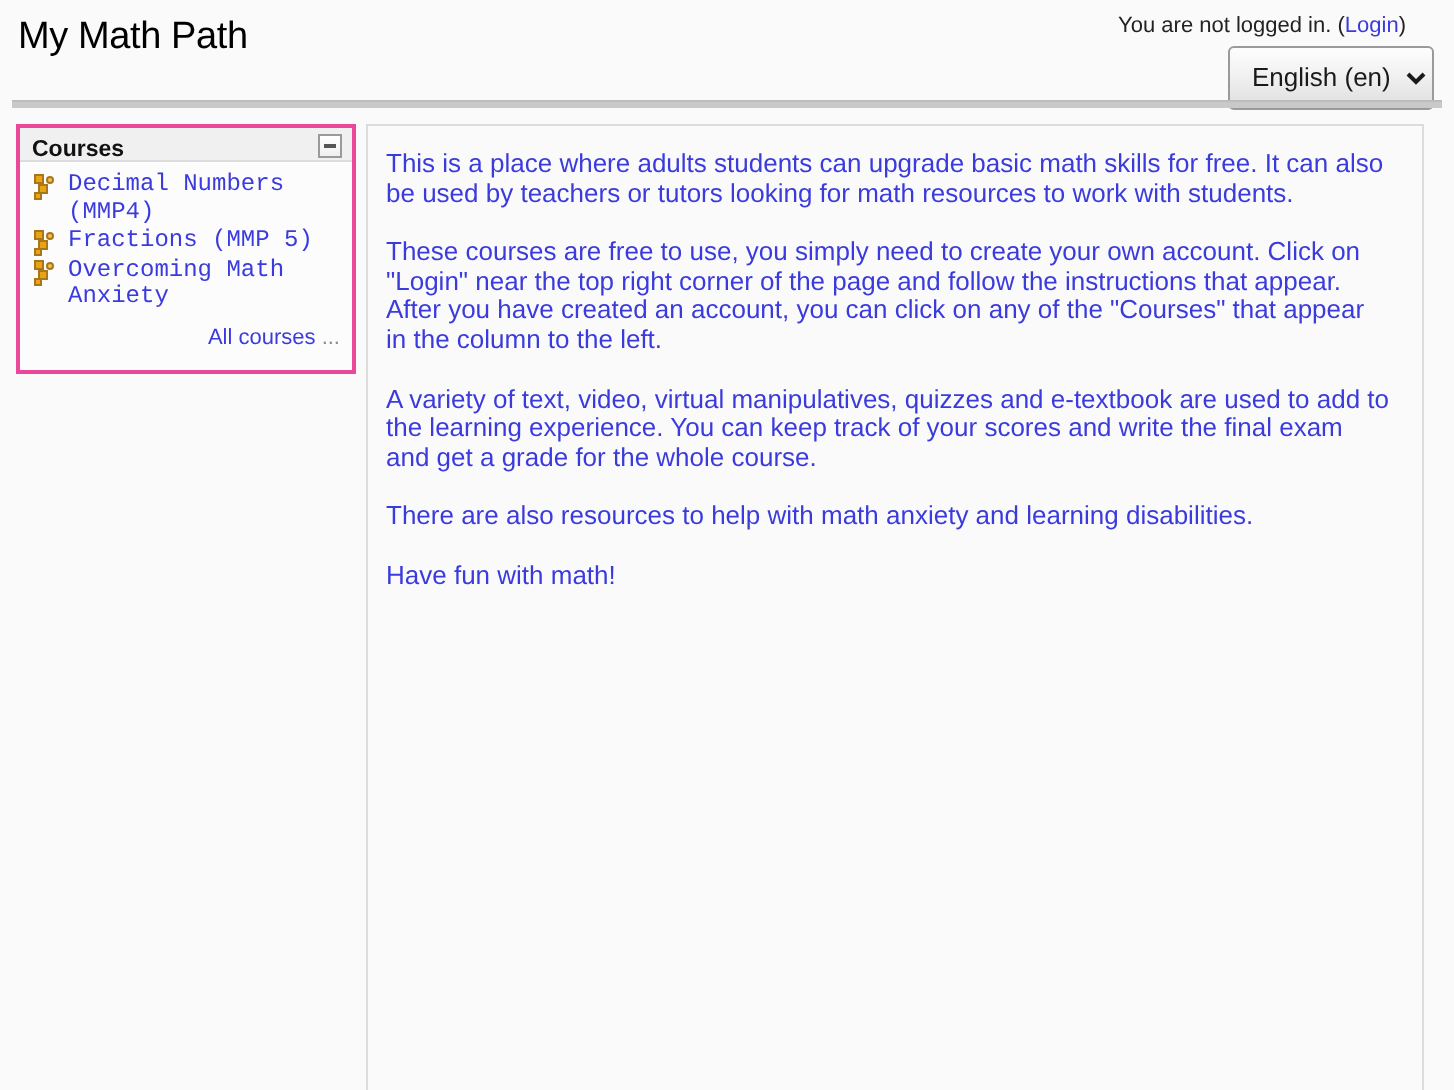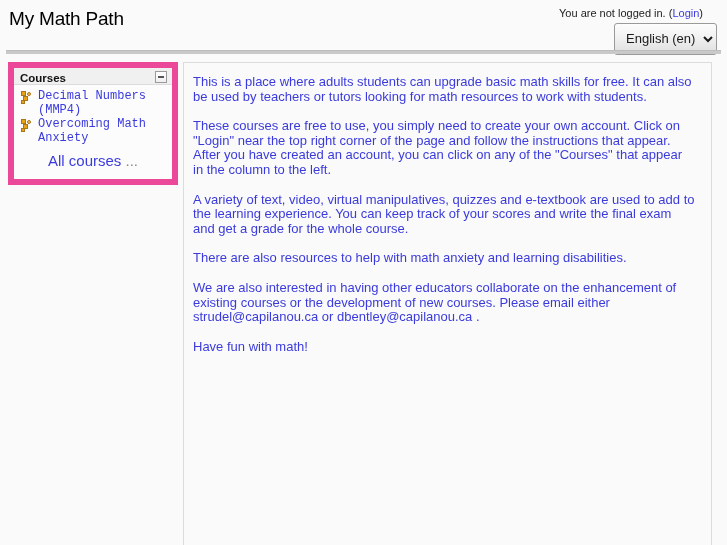--- a/index.html
+++ b/index.html
@@ -80,21 +80,21 @@
   }
 
   
   #region-left {
     position: absolute;
     left: 8px;
     top: 10px;
     width: 170px;
   }
   .block {
-    border: 6px solid #ec4899;
+    border: 2px solid #ec4899;
     background: #86efac;
     box-sizing: border-box;
   }
   .block-header {
     position: relative;
     background: #f0f0f0;
     border-bottom: 1px solid #dcdcdc;
     padding: 3px 6px 4px 6px;
     height: 17px;
     box-sizing: border-box;
@@ -162,23 +162,23 @@
     background: #e8a317;
     border: 1px solid #a9761a;
     box-sizing: border-box;
   }
   .course-icon i.a { left: 1px;  top: 0px; width: 5px; height: 5px; }
   .course-icon i.b { left: 7px;  top: 1px; width: 4px; height: 4px; border-radius: 50%; background: #f2c14e; }
   .course-icon i.c { left: 3px;  top: 5px; width: 5px; height: 5px; }
   .course-icon i.d { left: 1px;  top: 9px; width: 4px; height: 4px; }
 
   .all-courses {
-    text-align: center;
+    text-align: right;
     padding: 6px 0 2px 0;
-    font-size: 15px;
+    font-size: 11px;
     color: #8a8a8a;
   }
   .all-courses a {
     color: #3b3bdd;
     text-decoration: none;
   }
 
   
   #region-main {
     position: absolute;
@@ -235,20 +235,29 @@
           <li>
             <span class="course-icon">
                 <i class="a"></i>
                 <i class="b"></i>
                 <i class="c"></i>
                 <i class="d"></i>
               </span>
             <a href="#">Decimal Numbers (MMP4)</a>
           </li>
 
+          <li>
+            <span class="course-icon">
+                <i class="a"></i>
+                <i class="b"></i>
+                <i class="c"></i>
+                <i class="d"></i>
+              </span>
+            <a href="#">Fractions (MMP 5)</a>
+          </li>
 
           <li>
             <span class="course-icon">
                 <i class="a"></i>
                 <i class="b"></i>
                 <i class="c"></i>
                 <i class="d"></i>
               </span>
             <a href="#">Overcoming Math Anxiety</a>
           </li>
@@ -260,18 +269,17 @@
 
     </div>
   </div>
 
   <div id="region-main">
     <div id="region-main-inner">
       <p class="body-text">This is a place where adults students can upgrade basic math skills for free. It can also be used by teachers or tutors looking for math resources to work with students.</p>
       <p class="body-text">These courses are free to use, you simply need to create your own account. Click on "Login" near the top right corner of the page and follow the instructions that appear. After you have created an account, you can click on any of the "Courses" that appear in the column to the left.</p>
       <p class="body-text">A variety of text, video, virtual manipulatives, quizzes and e-textbook are used to add to the learning experience. You can keep track of your scores and write the final exam and get a grade for the whole course.</p>
       <p class="body-text">There are also resources to help with math anxiety and learning disabilities.</p>
-      <p class="body-text">We are also interested in having other educators collaborate on the enhancement of existing courses or the development of new courses.  Please email either strudel@capilanou.ca or dbentley@capilanou.ca .</p>
       <p class="body-text">Have fun with math!</p>
     </div>
   </div>
 
 </div>
 
 </body></html>

